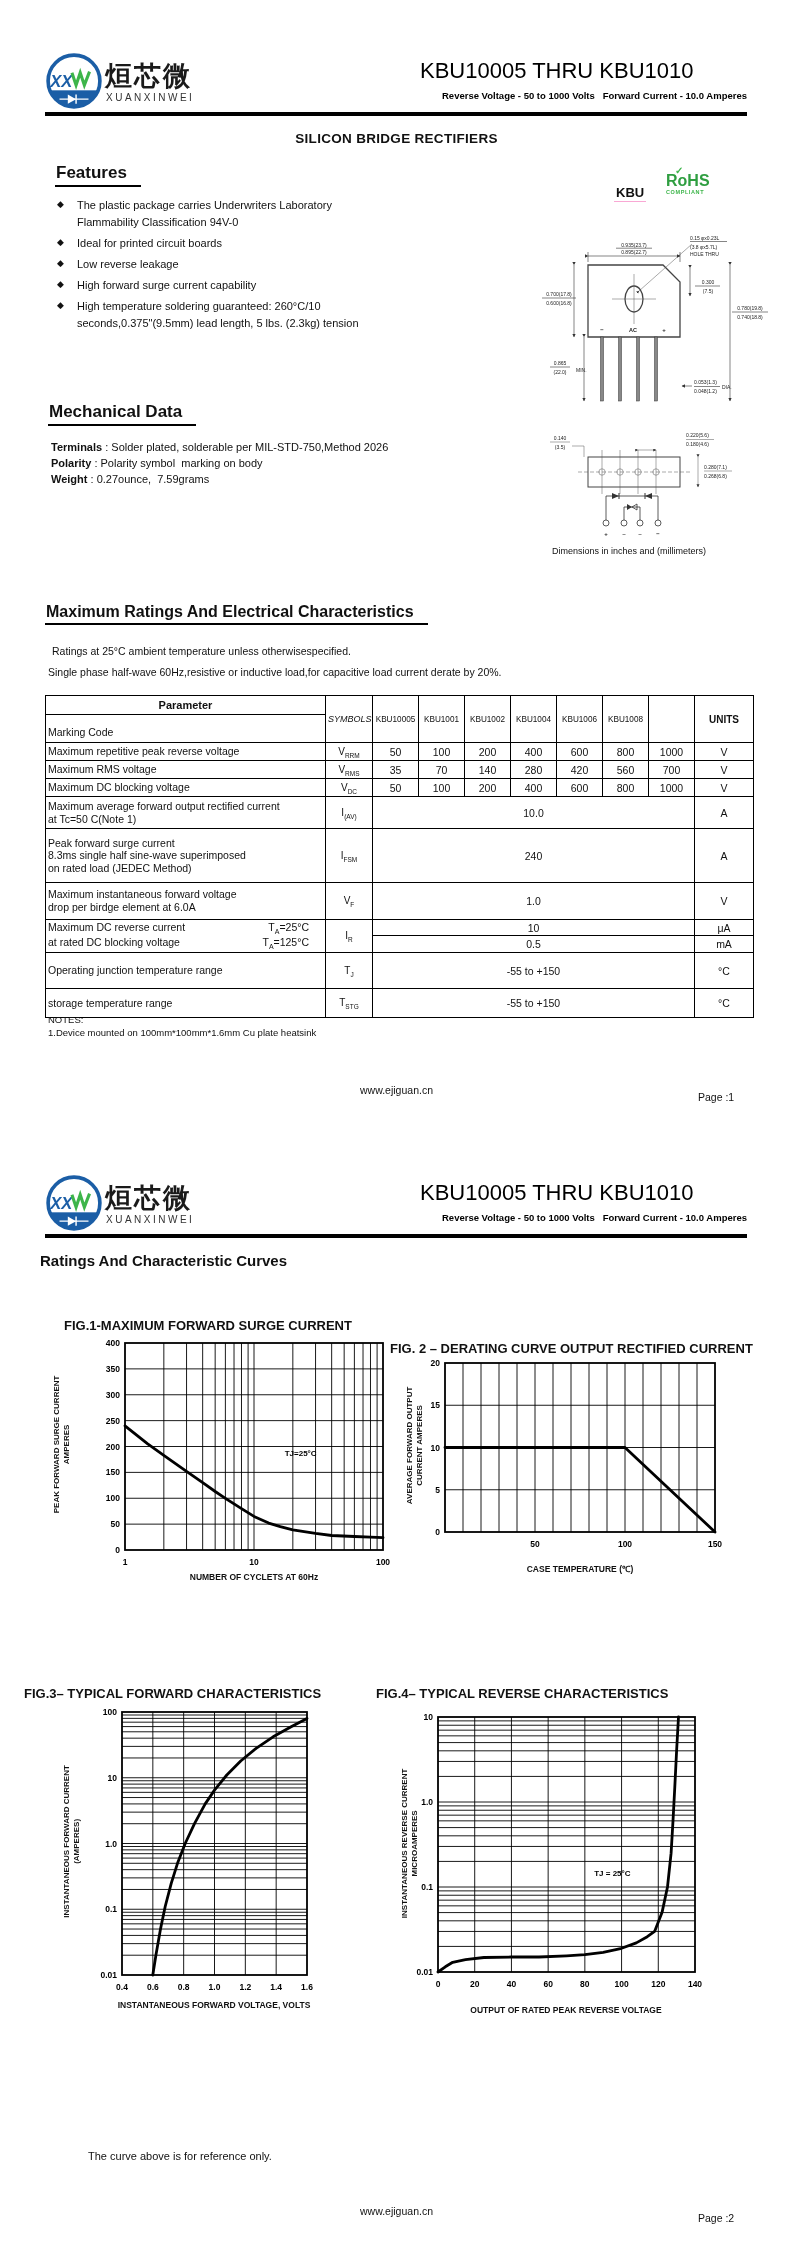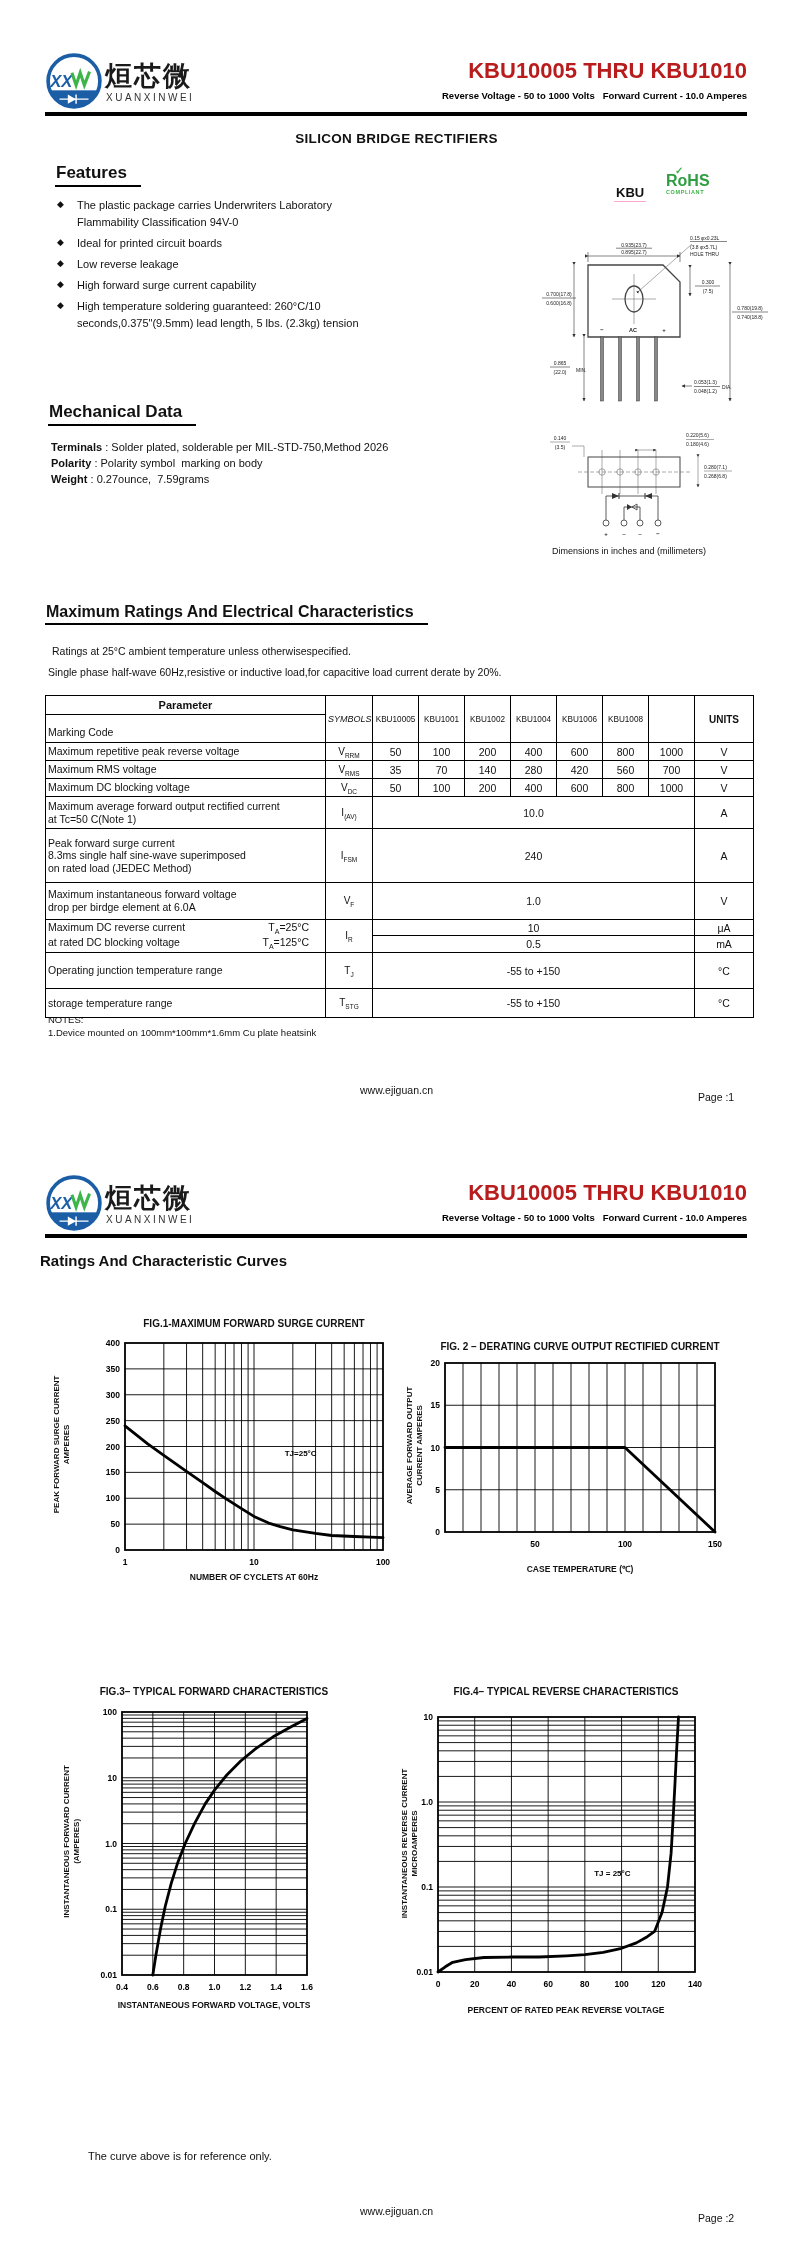--- a/index.html
+++ b/index.html
@@ -3,21 +3,21 @@
 <meta charset="utf-8">
 <style>
   html,body{margin:0;padding:0;background:#fff;}
   #doc{position:relative;width:793px;height:2244px;background:#fff;overflow:hidden;
        font-family:"Liberation Sans",sans-serif;color:#111;}
   .abs{position:absolute;}
   .pre{white-space:pre;}
   
   .brand-cn{font-size:27px;font-weight:bold;letter-spacing:2px;color:#1a1a1a;font-family:"DejaVu Sans",sans-serif;}
   .brand-en{font-size:10px;letter-spacing:2.5px;color:#333;}
-  .hd-title{font-size:22px;font-weight:bold;text-align:right;color:#b91c1c;}
+  .hd-title{font-size:22px;font-weight:normal;text-align:left;color:#000000;}
   .hd-sub{font-size:9.5px;font-weight:bold;text-align:right;color:#000;white-space:pre;}
   .rule{background:#000;height:4px;}
   .doc-title{width:100%;text-align:center;font-size:13.5px;font-weight:bold;letter-spacing:0.3px;}
   
   .sec-h{font-size:17px;font-weight:bold;border-bottom:2.5px solid #000;padding:0 14px 2px 1px;display:inline-block;}
   .sec-h2{font-size:15px;font-weight:bold;}
   
   .feat li{list-style:none;position:relative;padding-left:22px;margin:0 0 4px 0;font-size:11px;line-height:1.55;}
   .feat li .dia{position:absolute;left:2px;top:1px;font-size:9px;}
   .feat{margin:0;padding:0;width:322px;}
@@ -39,21 +39,21 @@
   td.ctr{text-align:center;}
   .sym{font-size:10px;}
   .sym sub{font-size:6.5px;}
   td.symc{text-align:center;}
   .ir-line{display:flex;justify-content:space-between;padding-right:14px;}
   .notes{font-size:9.5px;line-height:1.35;}
   .foot-site{width:100%;text-align:center;font-size:10.5px;}
   .foot-page{font-size:10.5px;}
   
   .fig{position:absolute;}
-  .fig-title{position:absolute;text-align:center;font-size:10px;font-weight:bold;}
+  .fig-title{position:absolute;text-align:left;font-size:13px;font-weight:bold;}
   .fig-xlabel{position:absolute;text-align:center;font-size:8.5px;font-weight:bold;}
   .fig-ylabel{position:absolute;text-align:center;font-size:8px;font-weight:bold;line-height:1.3;
               transform:rotate(-90deg);}
   svg{font-family:"Liberation Sans",sans-serif;}
   .dimtxt{font-size:5px;fill:#222;}
   .term{font-size:6px;fill:#222;font-weight:bold;}
 </style>
 </head>
 <body>
 
@@ -590,20 +590,20 @@
         <text x="186.85714285714286" y="278" text-anchor="middle" font-size="8.5" font-weight="700">80</text>
         <text x="223.57142857142858" y="278" text-anchor="middle" font-size="8.5" font-weight="700">100</text>
         <text x="260.2857142857143" y="278" text-anchor="middle" font-size="8.5" font-weight="700">120</text>
         <text x="297" y="278" text-anchor="middle" font-size="8.5" font-weight="700">140</text>
         <text x="35" y="266" text-anchor="end" font-size="8.5" font-weight="700">0.01</text>
         <text x="35" y="181" text-anchor="end" font-size="8.5" font-weight="700">0.1</text>
         <text x="35" y="96" text-anchor="end" font-size="8.5" font-weight="700">1.0</text>
         <text x="35" y="11" text-anchor="end" font-size="8.5" font-weight="700">10</text>
         <text x="214.39285714285714" y="166.92162967792447" text-anchor="middle" font-size="8" font-weight="700">TJ = 25°C</text>
       </svg>
-    <div class="fig-xlabel" style="left:-22px;top:333px;width:380px;">PERCENT OF RATED PEAK REVERSE VOLTAGE</div>
+    <div class="fig-xlabel" style="left:-22px;top:333px;width:380px;">OUTPUT OF RATED PEAK REVERSE VOLTAGE</div>
   </div>
 
   <div class="abs" style="left:88px;top:2150px;font-size:11px;">The curve above is for reference only.</div>
   <div class="abs foot-site" style="top:2205px;">www.ejiguan.cn</div>
   <div class="abs foot-page" style="left:698px;top:2212px;">Page :2</div>
 
 </div>
 
 </body></html>

